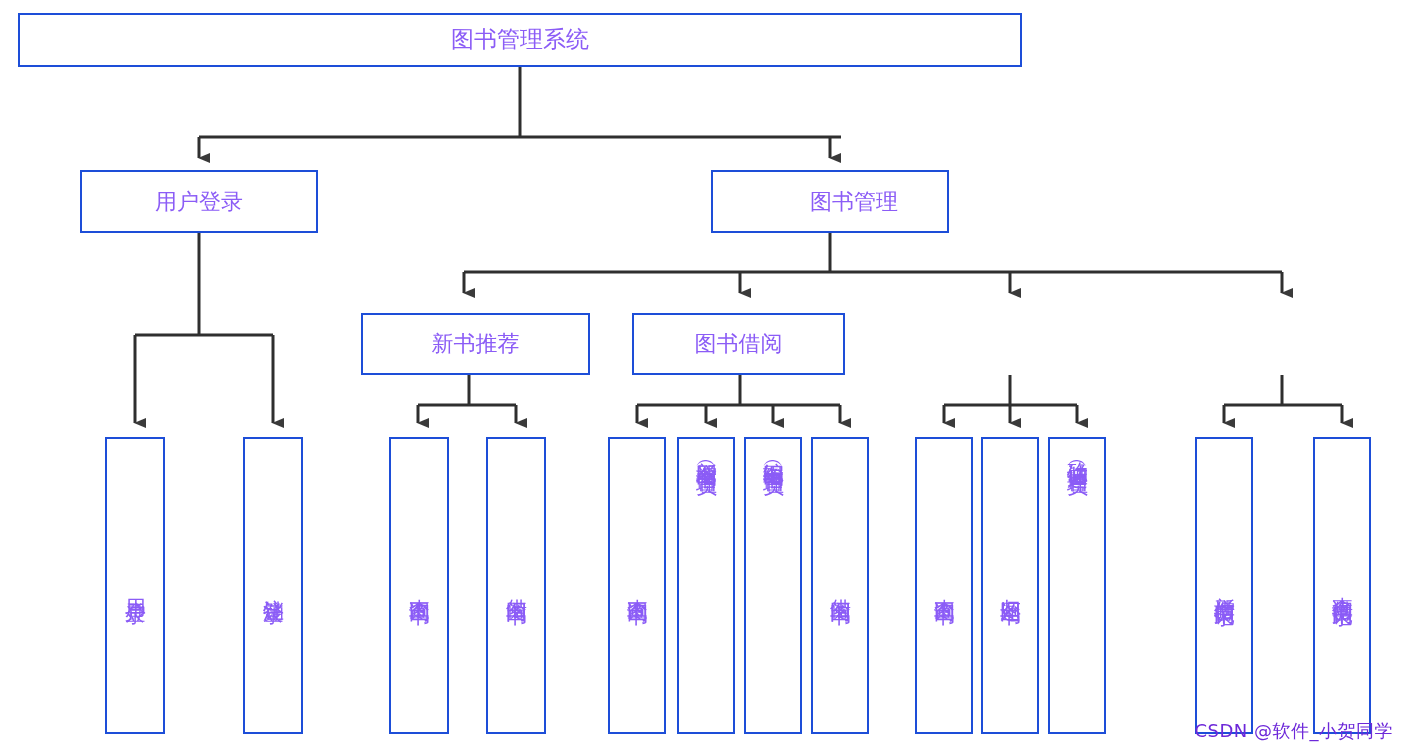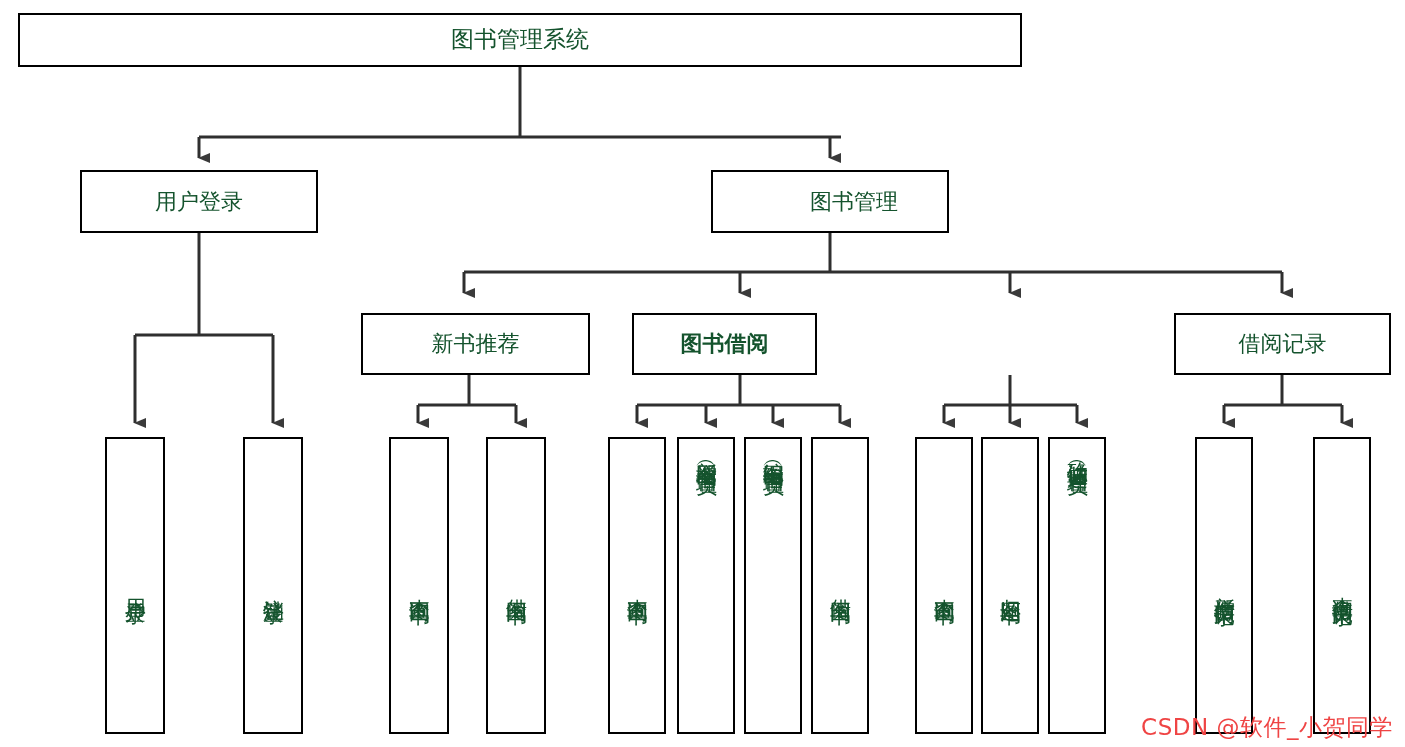--- a/index.html
+++ b/index.html
@@ -22,23 +22,23 @@
     position: absolute;
     left: 0;
     top: 0;
     width: 1405px;
     height: 747px;
     pointer-events: none;
   }
   .node {
     position: absolute;
     box-sizing: border-box;
-    border: 2px solid #000000;
+    border: 2px solid #1d4ed8;
     background: #ffffff;
-    color: #14532d;
+    color: #8b5cf6;
     display: flex;
     align-items: center;
     justify-content: center;
     z-index: 2;
   }
   .node-label {
     display: block;
     text-align: center;
     line-height: 1.18;
     white-space: pre;
@@ -69,22 +69,22 @@
     align-items: flex-start;
   }
   .node.leaf.mid-text {
     align-items: center;
     padding-top: 0;
   }
   #watermark {
     position: absolute;
     right: 12px;
     bottom: 4px;
-    font-size: 23px;
-    color: #ef4444;
+    font-size: 18px;
+    color: #6d28d9;
     letter-spacing: 0.5px;
     z-index: 3;
     white-space: nowrap;
   }
 </style>
 </head>
 <body>
 
 <div id="diagram">
 
@@ -145,25 +145,22 @@
   <div class="node branch" style="left:80px; top:170px; width:238px; height:63px;">
     <span class="node-label">用户登录</span>
   </div>
   <div class="node branch" style="left:711px; top:170px; width:238px; height:63px;padding-left:48px;">
     <span class="node-label">图书管理</span>
   </div>
 
   <div class="node branch" style="left:361px; top:313px; width:229px; height:62px;">
     <span class="node-label">新书推荐</span>
   </div>
-  <div class="node branch" style="left:632px; top:313px; width:185px; height:62px;font-weight:bold;">
+  <div class="node branch" style="left:632px; top:313px; width:213px; height:62px;">
     <span class="node-label">图书借阅</span>
-  </div>
-  <div class="node branch" style="left:1174px; top:313px; width:217px; height:62px;">
-    <span class="node-label">借阅记录</span>
   </div>
 
   <div class="node leaf mid-text" style="left:105px; top:437px; width:60px; height:297px;">
     <span class="node-label">用户登录</span>
   </div>
   <div class="node leaf mid-text" style="left:243px; top:437px; width:60px; height:297px;">
     <span class="node-label">注销登录</span>
   </div>
 
   <div class="node leaf mid-text" style="left:389px; top:437px; width:60px; height:297px;">

